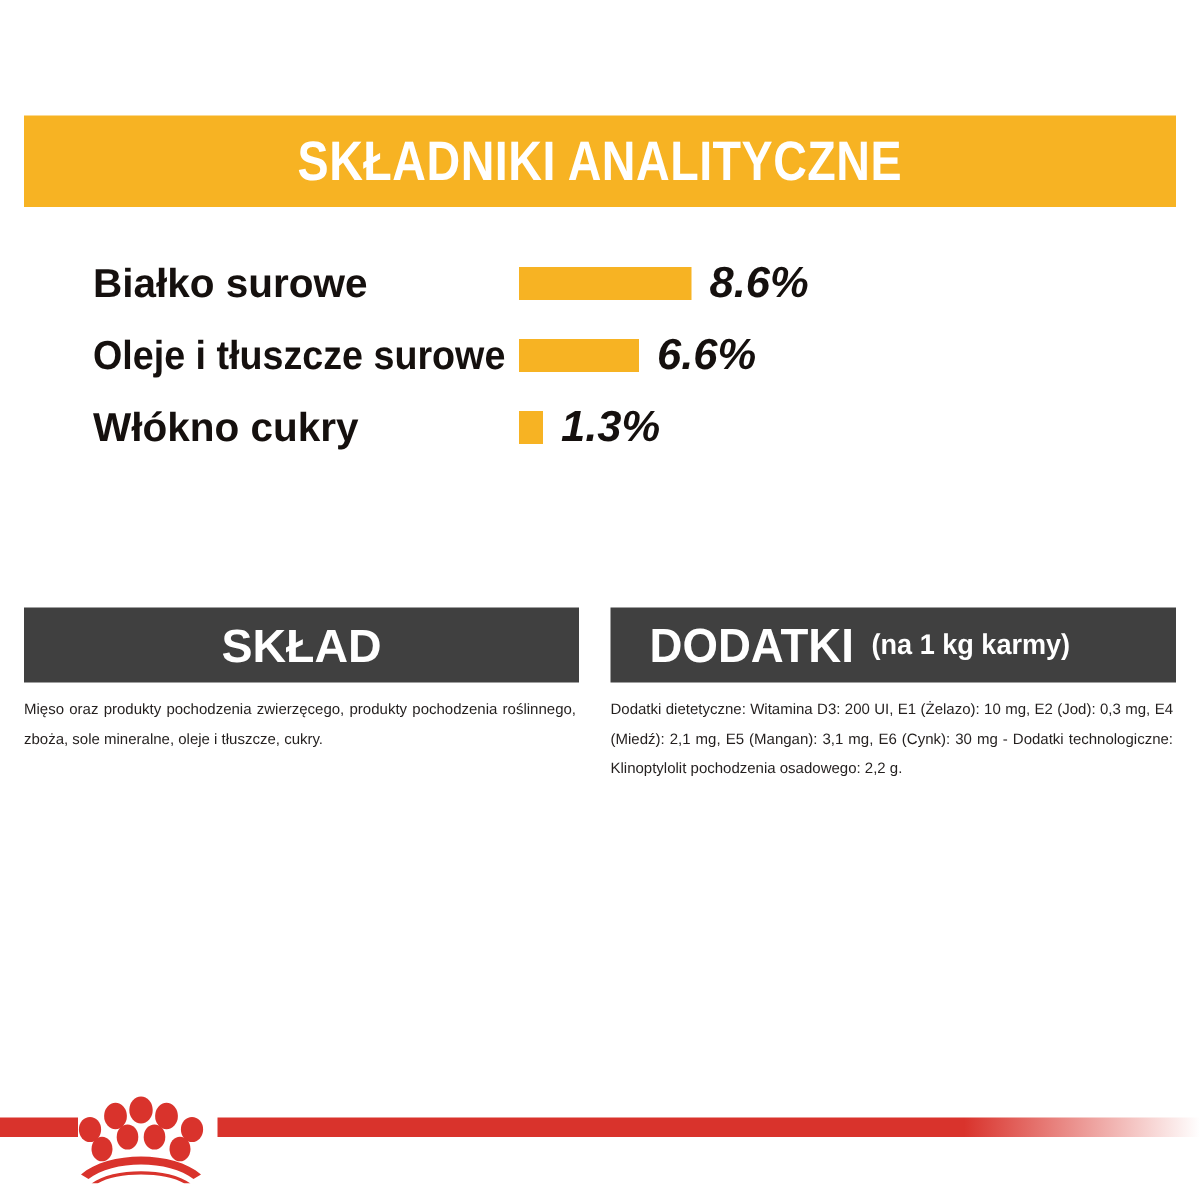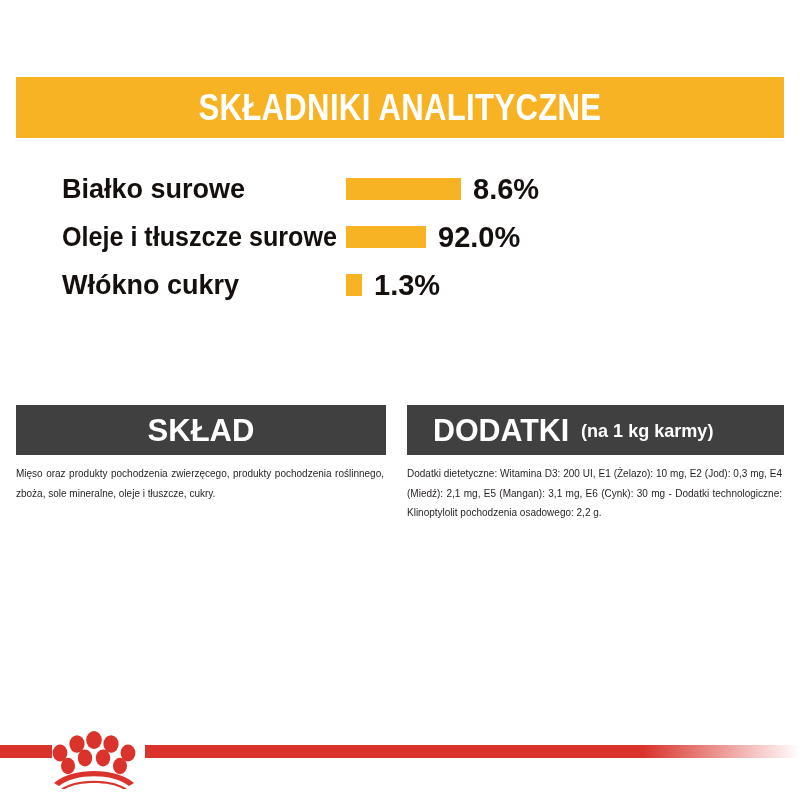--- a/index.html
+++ b/index.html
@@ -88,20 +88,21 @@
     background: #F7B323;
     height: 22px;
   }
   .nutrient-value {
     position: absolute;
     color: #15100e;
     font-weight: bold;
     font-size: 29px;
     line-height: 1;
     white-space: nowrap;
+    font-style: italic;
   }
 
   
   #panels {
     position: absolute;
     left: 0;
     top: 405px;
     width: 800px;
   }
   .panel {
@@ -204,21 +205,21 @@
         <div class="nutrient-bar" id="bar-0" style="width: 115px;"></div>
       </div>
       <div class="nutrient-value" id="val-0" style="left: 429px;">8.6%</div>
     </div>
 
     <div class="nutrient-row">
       <div class="nutrient-label condensed">Oleje i tłuszcze surowe</div>
       <div class="nutrient-bar-track">
         <div class="nutrient-bar" id="bar-1" style="width: 80px;"></div>
       </div>
-      <div class="nutrient-value" id="val-1" style="left: 394px;">92.0%</div>
+      <div class="nutrient-value" id="val-1" style="left: 394px;">6.6%</div>
     </div>
 
     <div class="nutrient-row">
       <div class="nutrient-label">Włókno cukry</div>
       <div class="nutrient-bar-track">
         <div class="nutrient-bar" id="bar-2" style="width: 16px;"></div>
       </div>
       <div class="nutrient-value" id="val-2" style="left: 330px; text-align: right;">1.3%</div>
     </div>
 

